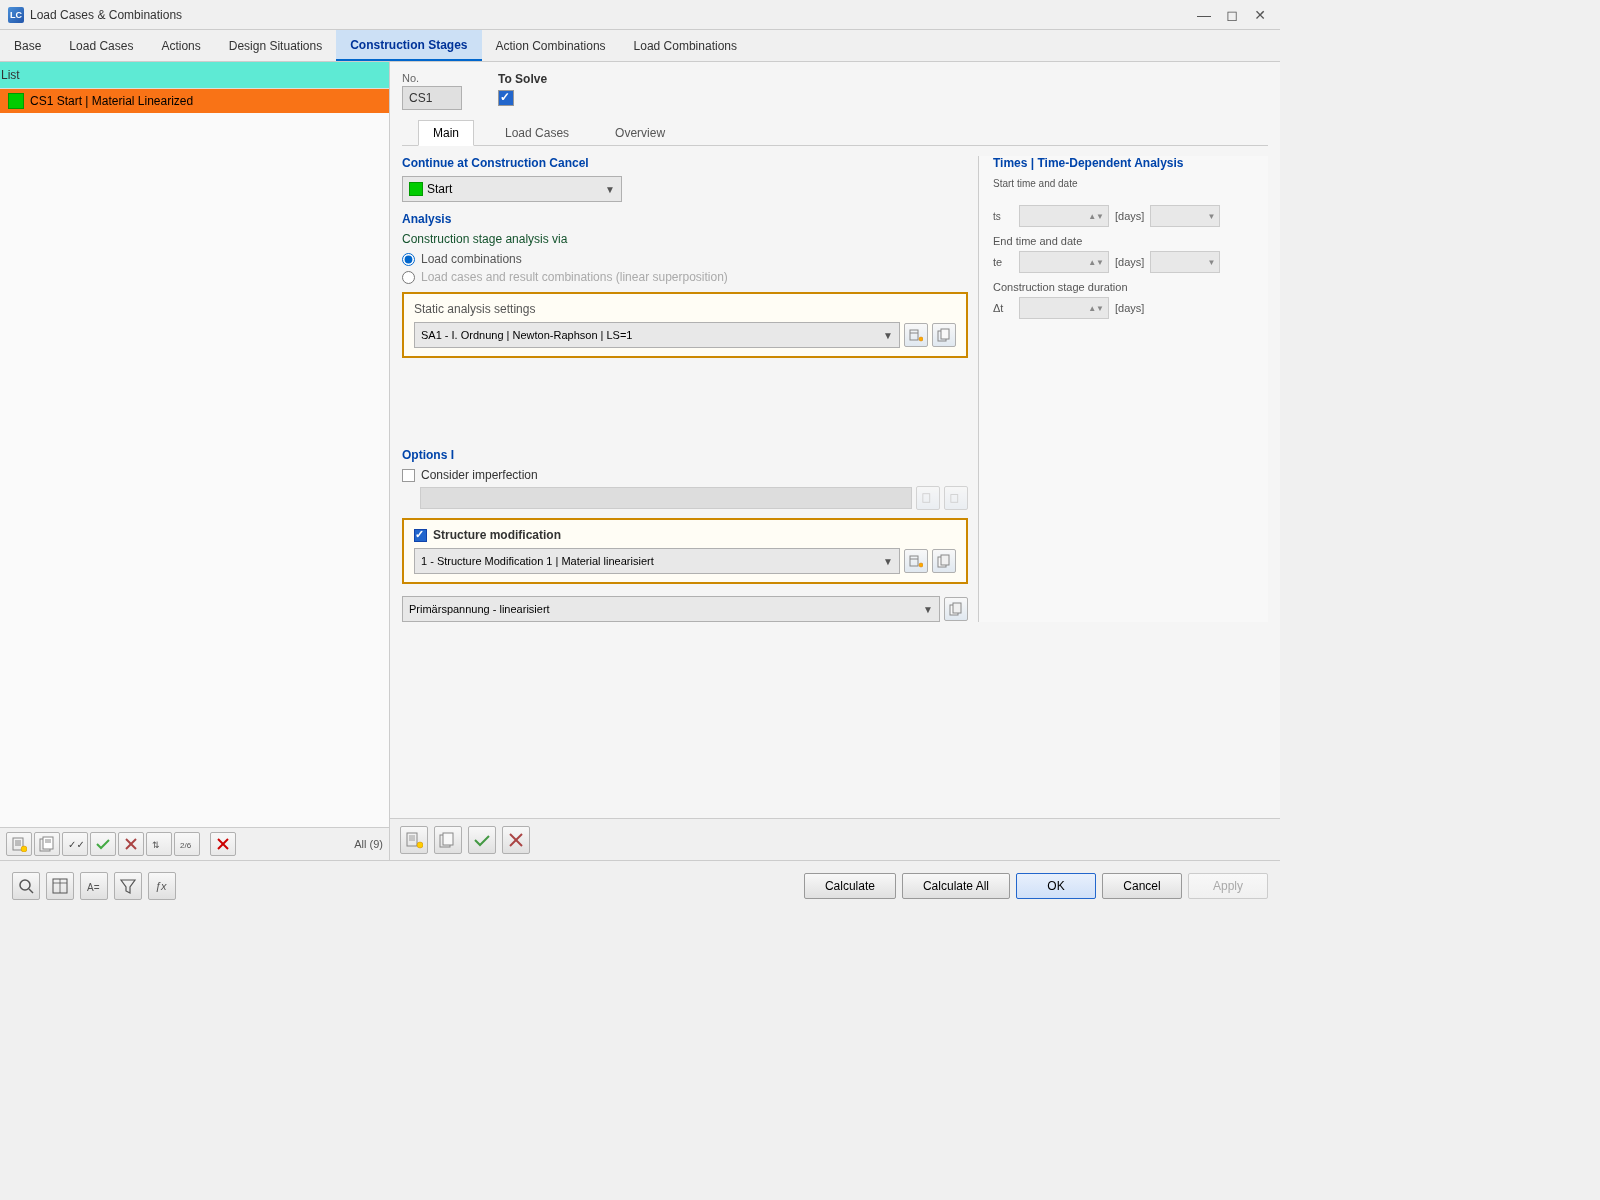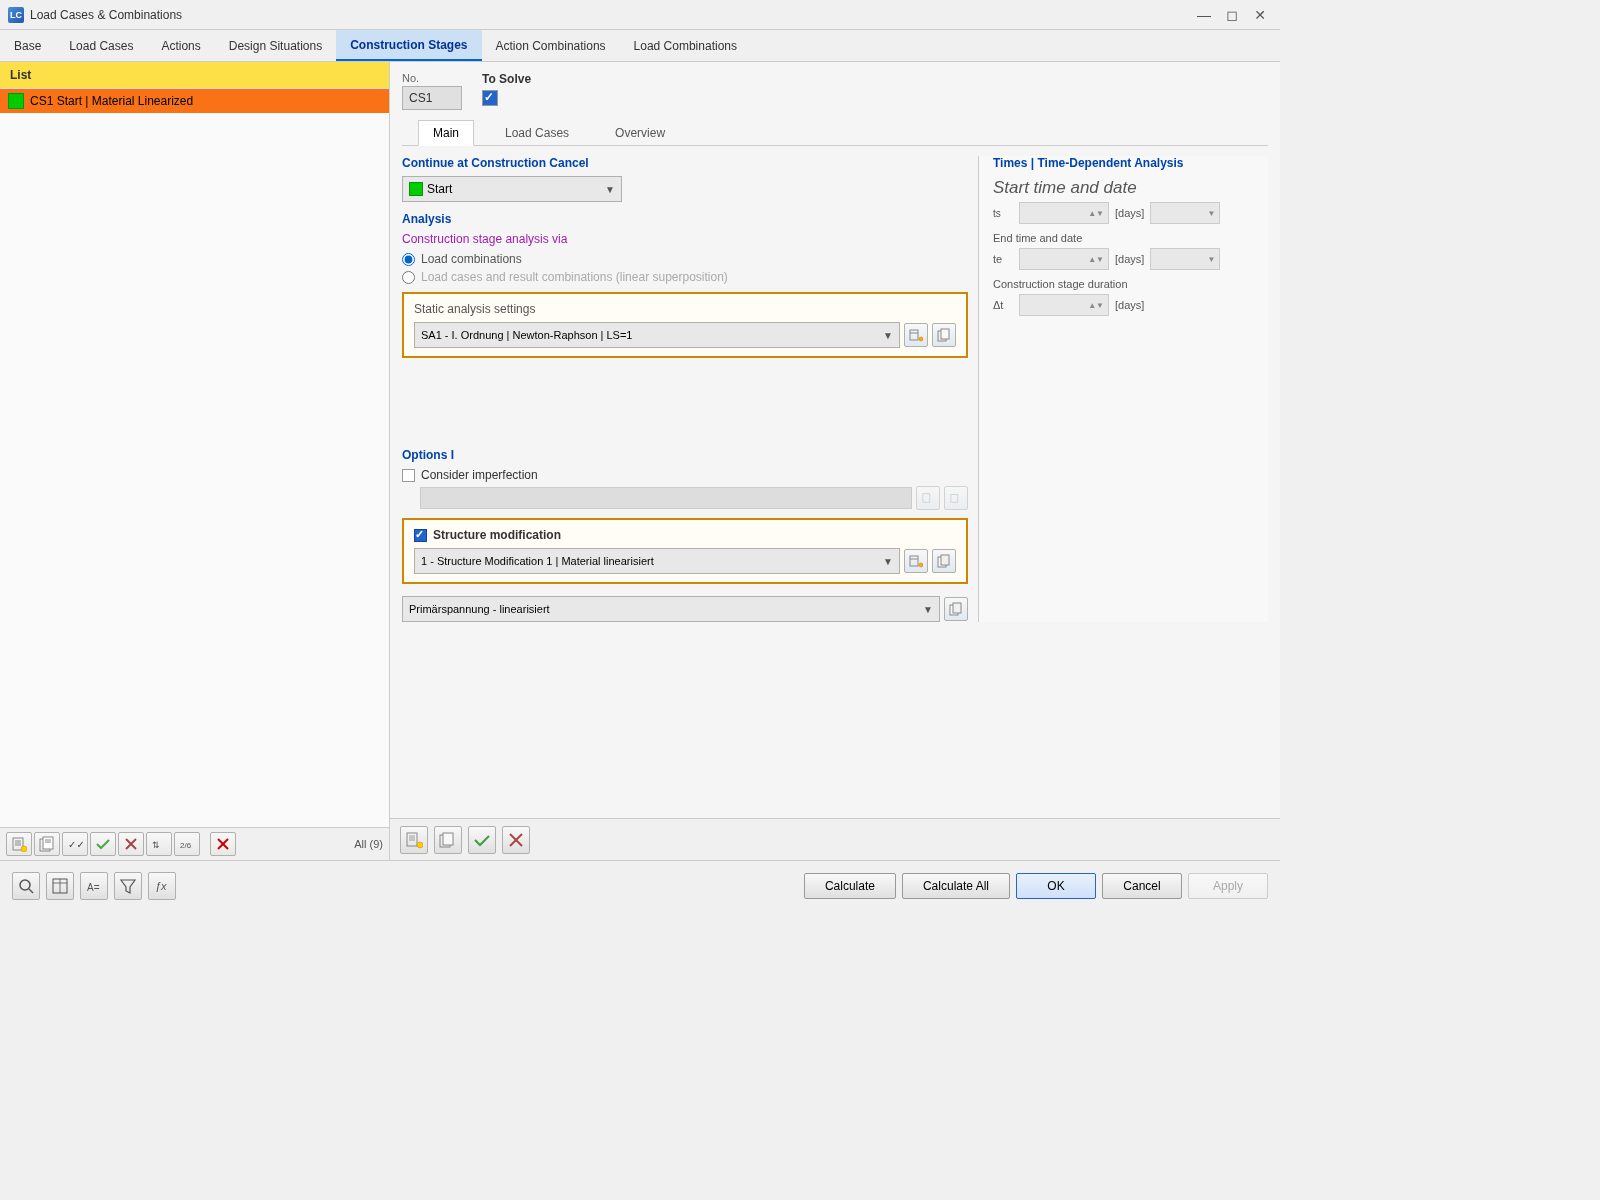--- a/index.html
+++ b/index.html
@@ -16,21 +16,21 @@
     .menubar { background: #f0f0f0; height: 32px; display: flex; align-items: stretch; border-bottom: 1px solid #ccc; }
     .menu-item { padding: 0 14px; display: flex; align-items: center; cursor: pointer; font-size: 12px; color: #333; }
     .menu-item.active { background: #cce0f5; border-bottom: 2px solid #0066cc; color: #003399; font-weight: 600; }
 
     
     .main-container { display: flex; flex-direction: column; height: calc(960px - 30px - 32px - 50px); }
     .content-area { display: flex; flex: 1; overflow: hidden; }
 
     
     .left-panel { width: 390px; border-right: 1px solid #ccc; background: #fafafa; display: flex; flex-direction: column; }
-    .panel-header { padding: 6px 10px; font-size: 12px; font-weight: 700; color: #333; border-bottom: 1px solid #ddd; background: #fde047; }
+    .panel-header { padding: 6px 1px; font-size: 12px; font-weight: 400; color: #333; border-bottom: 1px solid #ddd; background: #5eead4; }
     .list-area { flex: 1; overflow-y: auto; }
     .list-item { display: flex; align-items: center; padding: 4px 8px; cursor: pointer; }
     .list-item.selected { background: #f97316; }
     .list-item-color { width: 16px; height: 16px; background: #00cc00; border: 1px solid #009900; margin-right: 6px; flex-shrink: 0; }
     .list-item-text { font-size: 12px; color: #000; }
     .toolbar-bottom { border-top: 1px solid #ccc; padding: 4px 6px; display: flex; align-items: center; gap: 2px; background: #f0f0f0; }
     .toolbar-btn { width: 26px; height: 24px; border: 1px solid #b0b0b0; background: linear-gradient(to bottom, #f8f8f8, #e8e8e8); cursor: pointer; display: flex; align-items: center; justify-content: center; font-size: 11px; color: #444; border-radius: 2px; }
     .toolbar-btn.delete { color: #cc0000; }
     .toolbar-btn-sep { width: 6px; }
     .all-label { font-size: 11px; color: #555; margin-left: auto; }
@@ -199,21 +199,21 @@
             <line x1="13" y1="3" x2="3" y2="13" stroke="#cc0000" stroke-width="2"></line>
           </svg>
         </button>
         <span class="all-label">All (9)</span>
       </div>
     </div>
 
     <div class="right-panel">
       <div class="form-area">
 
-        <div style="display:flex; align-items:flex-start; margin-bottom:10px;">
+        <div style="display:flex; align-items:flex-start; gap:16px; margin-bottom:10px;">
           <div class="field-group">
             <span class="field-label">No.</span>
             <div class="field-row">
               <input type="text" class="field-input no-field" value="CS1" readonly="" style="background: rgb(224, 224, 224);">
             </div>
           </div>
           <div class="to-solve-section">
             <div class="to-solve-label">To Solve</div>
             <span class="checkbox-blue"></span>
           </div>
@@ -237,21 +237,21 @@
                     <div class="stage-color"></div>
                     <span>Start</span>
                   </div>
                   <span class="dropdown-arrow">▼</span>
                 </div>
               </div>
             </div>
 
             <div style="margin-bottom:8px;">
               <div class="section-label">Analysis</div>
-              <div style="font-size:12px; color:#a21caf; margin-bottom:6px;">Construction stage analysis via</div>
+              <div style="font-size:12px; color:#14532d; margin-bottom:6px;">Construction stage analysis via</div>
               <div class="radio-row">
                 <input type="radio" class="radio-input" name="analysis" checked="" style="">
                 <span class="radio-label">Load combinations</span>
               </div>
               <div class="radio-row">
                 <input type="radio" class="radio-input" name="analysis" style="">
                 <span class="radio-label disabled">Load cases and result combinations (linear superposition)</span>
               </div>
             </div>
 
@@ -343,21 +343,21 @@
                 </button>
               </div>
             </div>
 
           </div>
 
           <div style="width:290px; border-left:1px solid #ccc; padding-left:14px; background:#f8f8f8;">
             <div style="margin-bottom:10px;">
               <div style="font-size:12px; font-weight:600; color:#0044aa; margin-bottom:8px;">Times | Time-Dependent Analysis</div>
 
-              <div style="font-size:17px; color:#555; margin-bottom:4px;font-style:italic;">Start time and date</div>
+              <div style="font-size:10px; color:#555; margin-bottom:16px;">Start time and date</div>
               <div style="display:flex; align-items:center; gap:6px; margin-bottom:8px;">
                 <span style="font-size:10px; color:#555; width:20px;">ts</span>
                 <div style="width:90px; border:1px solid #ccc; background:#e8e8e8; height:22px; display:flex; align-items:center; padding:0 4px;">
                   <span style="flex:1; font-size:11px;"></span>
                   <span style="font-size:8px; color:#888;">▲▼</span>
                 </div>
                 <span style="font-size:11px; color:#555;">[days]</span>
                 <div style="width:70px; border:1px solid #ccc; background:#e8e8e8; height:22px; display:flex; align-items:center; padding:0 4px; font-size:11px;">
                   <span style="flex:1;"></span>
                   <span style="font-size:8px; color:#888;">▼</span>

